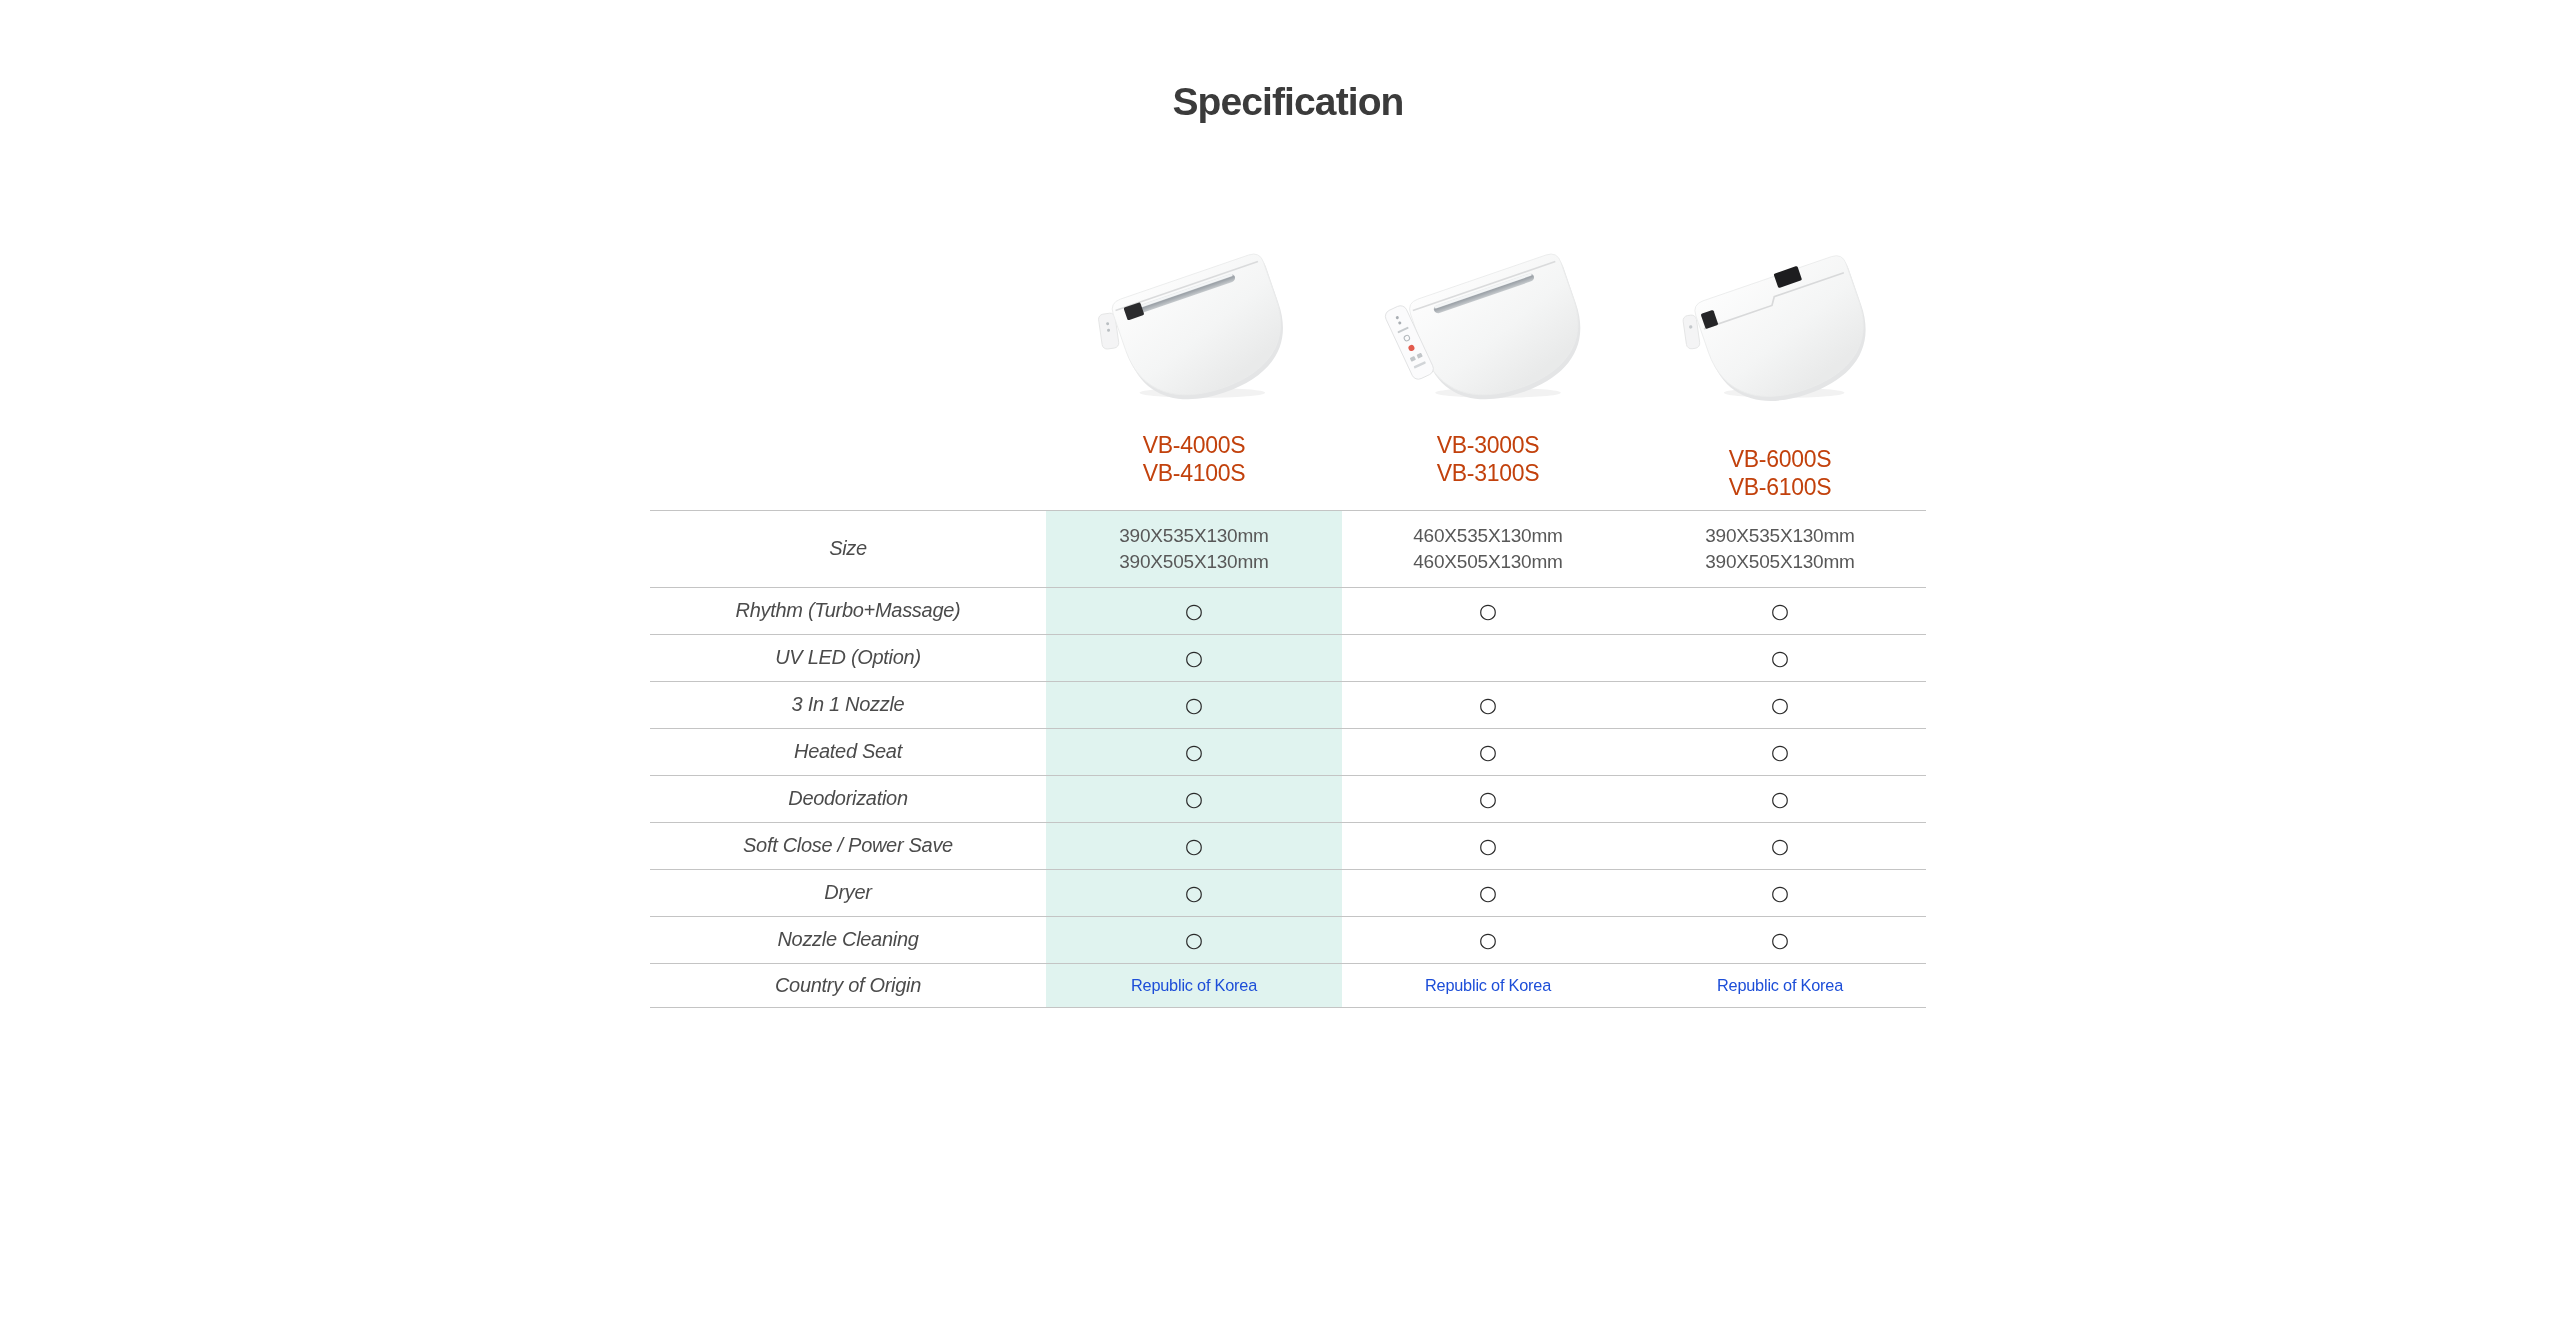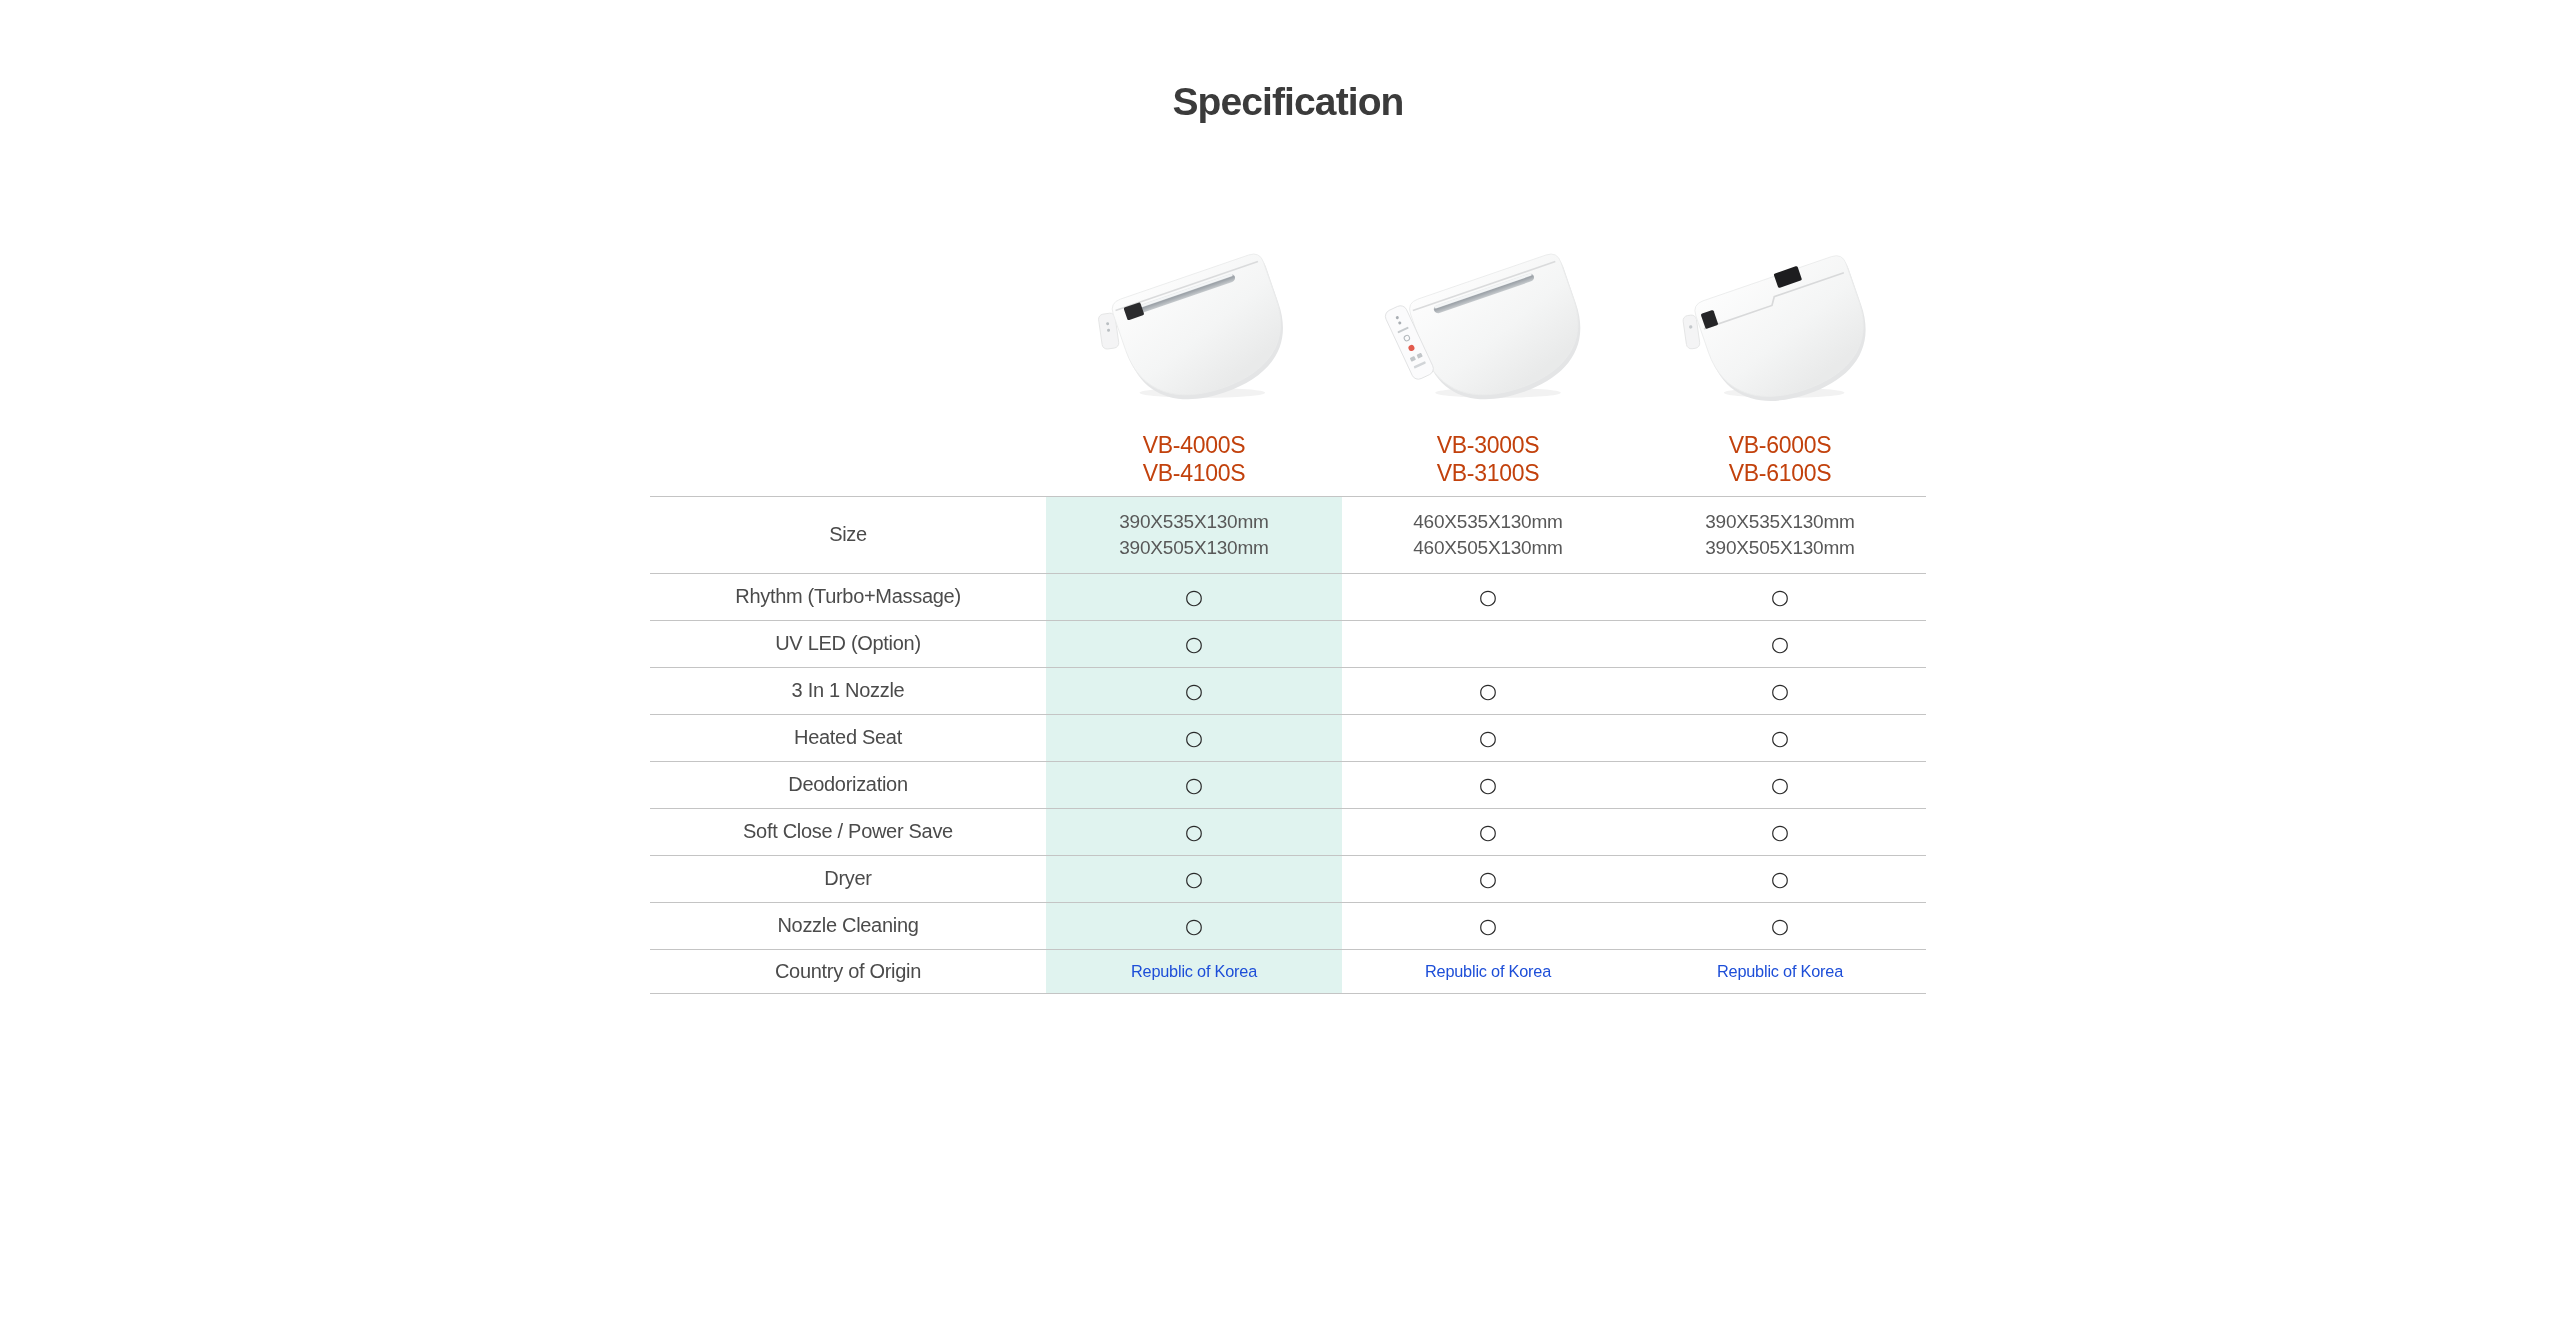--- a/index.html
+++ b/index.html
@@ -30,21 +30,21 @@
     display: flex;
     margin-left: 396px;
   }
   .product {
     display: flex;
     flex-direction: column;
     align-items: center;
   }
   .product.c1 { width: 296px; }
   .product.c2 { width: 292px; }
-  .product.c3 { width: 292px; }
+  .product.c3 { width: 292px; gap: 14px; }
   .pimg { width: 240px; height: 159px; display: block; }
   .models {
     margin-top: 29px;
     text-align: center;
     font-size: 23px;
     line-height: 28px;
     letter-spacing: -0.3px;
     color: #c2410c;
   }
   .models div { white-space: nowrap; }
@@ -60,20 +60,21 @@
   table.spec td {
     text-align: center;
     vertical-align: middle;
     padding: 0;
   }
   td.hl { background: #e0f3ef; }
   td.rlabel {
     font-size: 20px;
     letter-spacing: -0.3px;
     color: #4b4b4b;
+    font-style: italic;
   }
   .r-size td { height: 76px; }
   .r-std  td { height: 46px; }
   .r-origin td { height: 43px; }
   .size-line {
     display: block;
     font-size: 19px;
     line-height: 26px;
     letter-spacing: -0.2px;
     color: #585858;

